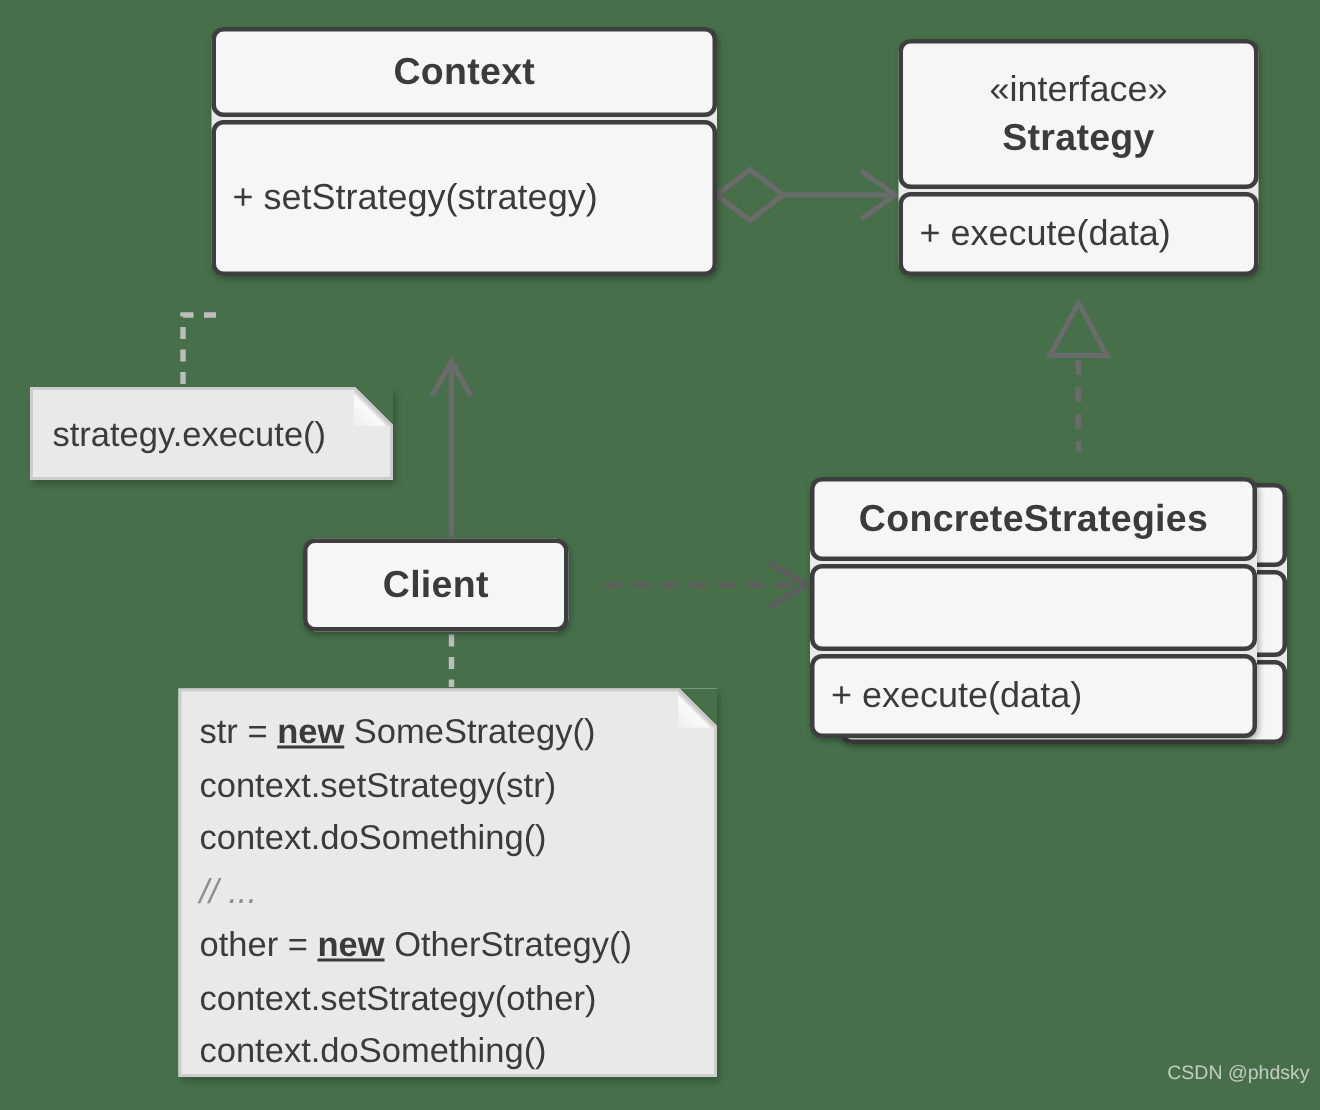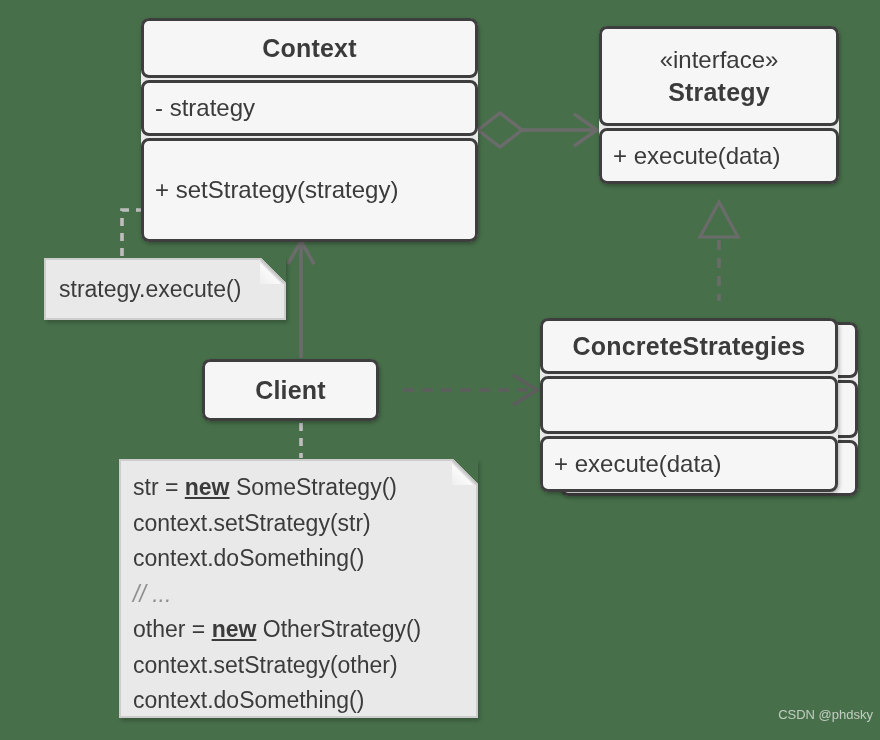--- a/index.html
+++ b/index.html
@@ -113,23 +113,20 @@
   <div class="uml-class behind" style="left:560px; top:322px; width:298px;">
     <div class="sec" style="height:56px"></div>
     <div class="sec" style="height:58px"></div>
     <div class="sec" style="height:56px"></div>
   </div>
 
   <div class="uml-class" style="left:141px; top:18px; width:337px;">
     <div class="sec" style="height:60px">
       <div class="sec-title">Context</div>
     </div>
-    <div class="sec" style="height:56px">
-      <div class="member single">- strategy</div>
-    </div>
     <div class="sec" style="height:104px; justify-content:center;gap:47px;">
       <div class="member">+ setStrategy(strategy)</div>
     </div>
   </div>
 
   <div class="uml-class" style="left:599px; top:26px; width:240px;">
     <div class="sec" style="height:100px">
       <div class="stereotype">«interface»</div>
       <div class="sec-title">Strategy</div>
     </div>
@@ -147,21 +144,21 @@
       <div class="member single">+ execute(data)</div>
     </div>
   </div>
 
   <div class="uml-class" style="left:202px; top:359px; width:177px;">
     <div class="sec" style="height:62px">
       <div class="sec-title">Client</div>
     </div>
   </div>
 
-  <div class="note small" style="left:20px; top:258px; width:242px; height:62px;margin-left:24px;">
+  <div class="note small" style="left:20px; top:258px; width:242px; height:62px;">
     <div class="fold"></div>
     <div class="note-text">strategy.execute()</div>
   </div>
 
   <div class="note code-note" style="left:119px; top:459px; width:359px; height:259px;">
     <div class="fold"></div>
     <div class="code-line"><span>str = </span><span class="b">new</span><span> SomeStrategy()</span></div>
     <div class="code-line"><span>context.setStrategy(str)</span><span class="b"></span><span></span></div>
     <div class="code-line"><span>context.doSomething()</span><span class="b"></span><span></span></div>
     <div class="code-line comment"><span>// ...</span><span class="b"></span><span></span></div>

